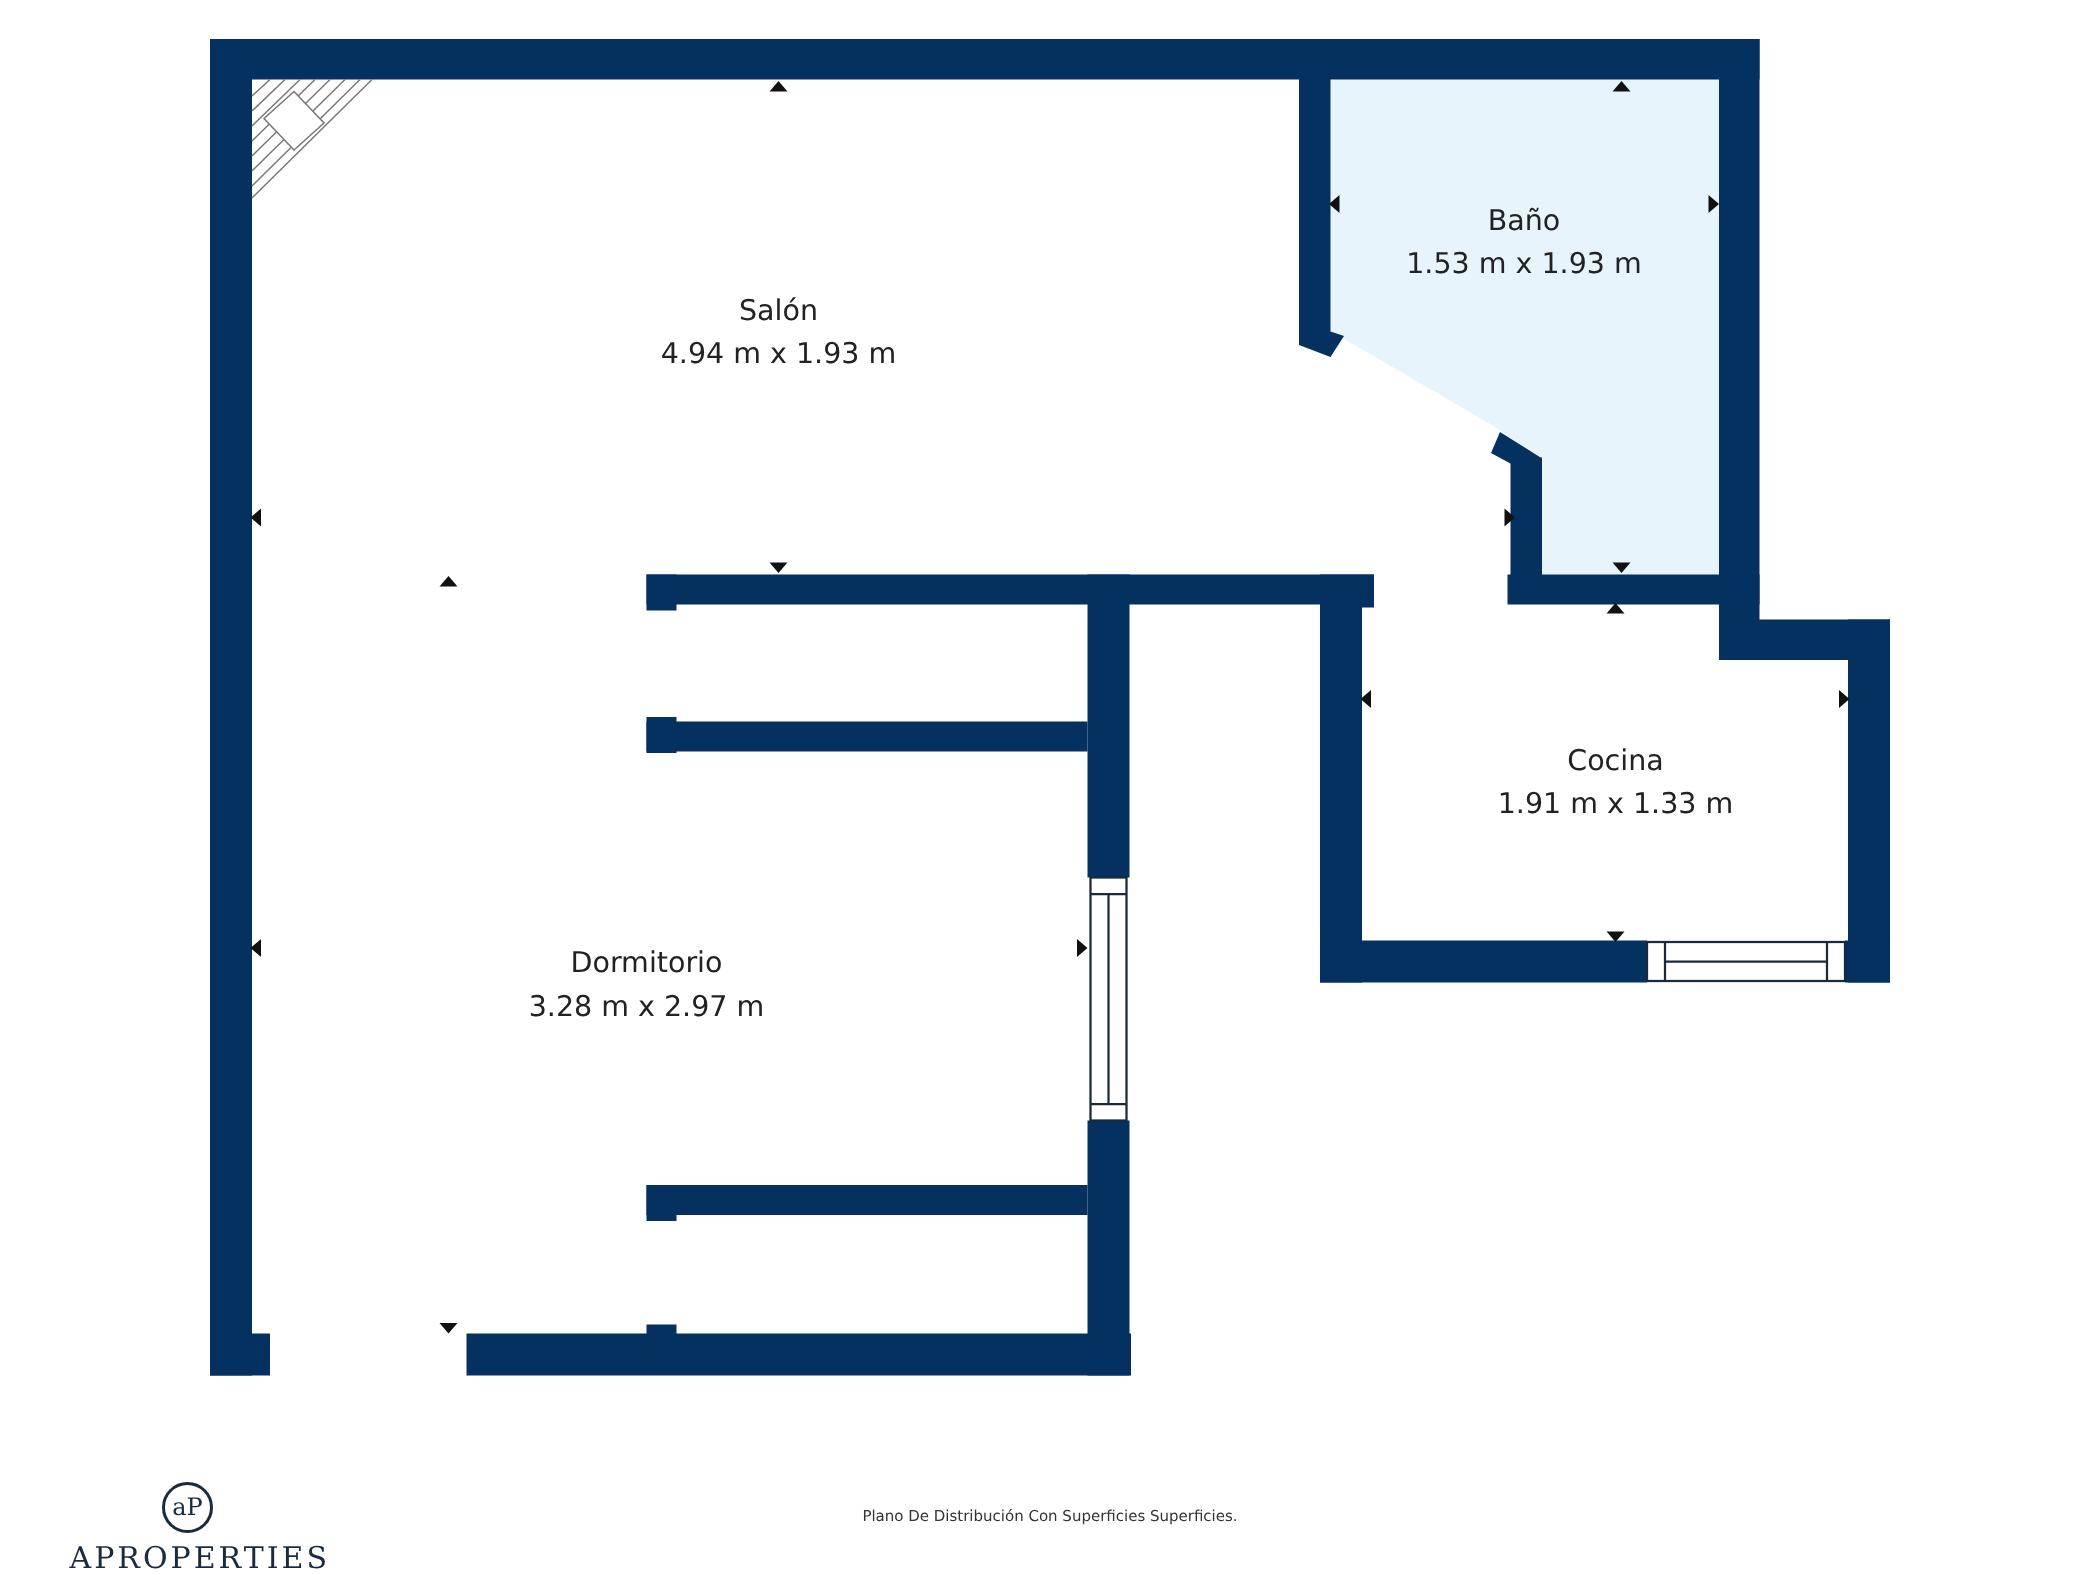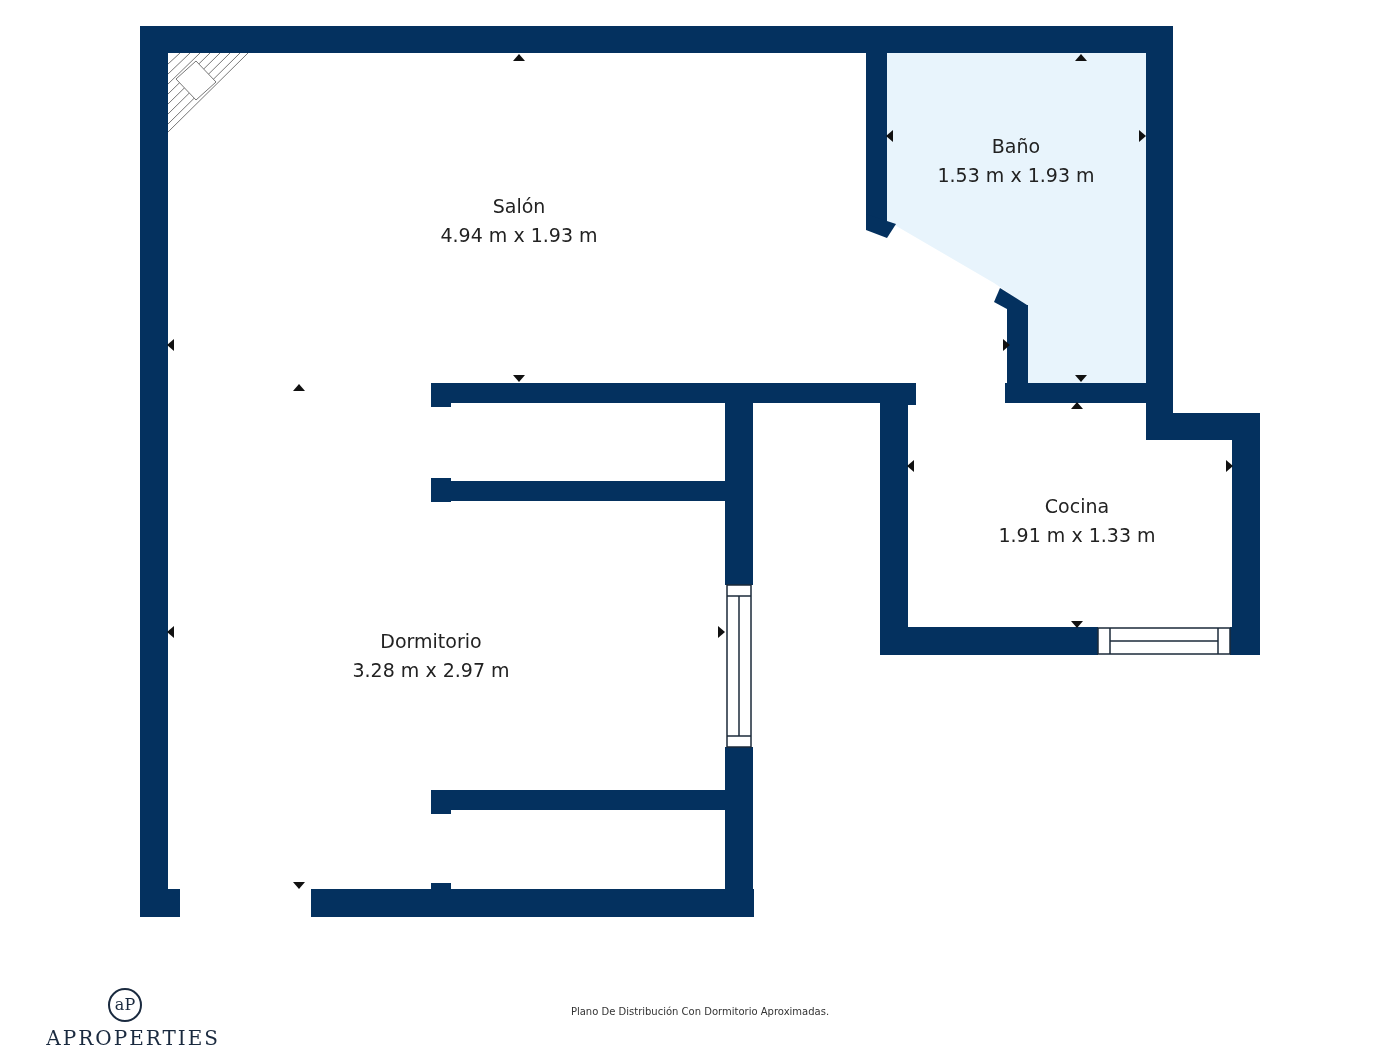--- a/index.html
+++ b/index.html
@@ -132,13 +132,13 @@
     <text class="room-label" x="431" y="677">3.28 m x 2.97 m</text>
   </g>
 </svg>
 
 <div class="logo">
   <div class="logo-mark">aP</div>
   <div class="logo-name">APROPERTIES</div>
   <div class="logo-sub">REAL ESTATE</div>
 </div>
 
-<div class="footnote">Plano De Distribución Con Dormitorio Aproximadas.</div>
+<div class="footnote">Plano De Distribución Con Superficies Superficies.</div>
 
 </body></html>

